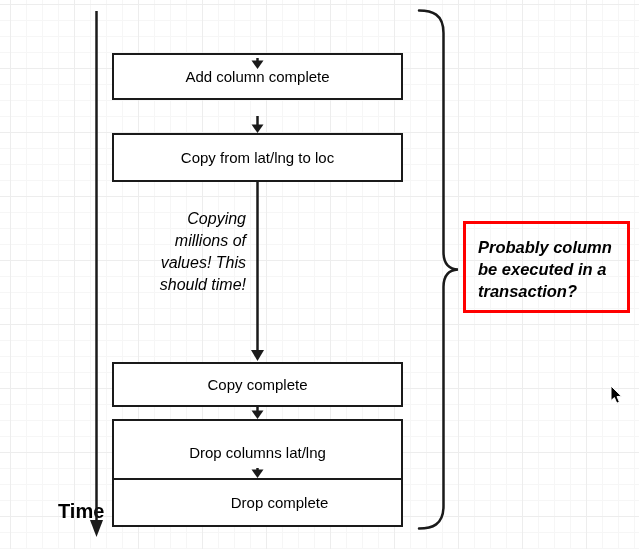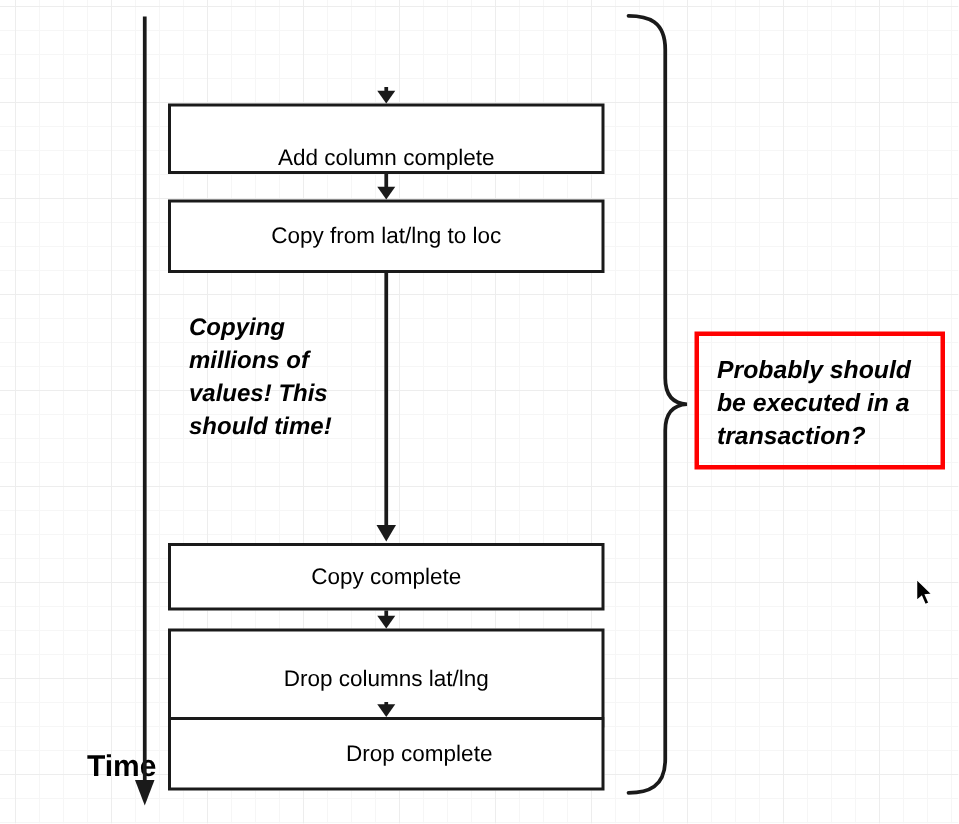--- a/index.html
+++ b/index.html
@@ -30,37 +30,37 @@
     background: #ffffff;
     border: 2.5px solid #1a1a1a;
     display: flex;
     align-items: center;
     justify-content: center;
     font-size: 15px;
     color: #000000;
     z-index: 2;
   }
   #box-1 { top: 12px;  height: 46px; }
-  #box-2 { top: 69px;  height: 47px; align-items: flex-end; }
+  #box-2 { top: 53px;  height: 47px; }
   #box-3 { top: 133px; height: 49px; }
   #box-4 { top: 362px; height: 45px; }
   #box-5 { top: 419px; height: 66px; }
   #box-6 { top: 478px; height: 49px; padding-left: 44px; }
 
   #timing-note {
     position: absolute;
     left: 126px;
     top: 208px;
     width: 120px;
+    text-align: right;
     font-style: italic;
     font-size: 16px;
     line-height: 22px;
     color: #000000;
     z-index: 2;
-    font-weight: bold;
   }
   #timing-note span { display: block; }
 
   #annotation {
     position: absolute;
     left: 463px;
     top: 221px;
     width: 167px;
     height: 92px;
     box-sizing: border-box;
@@ -119,21 +119,21 @@
   </div>
 
   <div id="timing-note">
     <span>Copying</span>
     <span>millions of</span>
     <span>values! This</span>
     <span>should time!</span>
   </div>
 
   <div id="annotation">
-    <span>Probably should</span>
+    <span>Probably column</span>
     <span>be executed in a</span>
     <span>transaction?</span>
   </div>
 
   <div id="time-label">Time</div>
 
   <svg id="overlay" viewBox="0 0 639 549" xmlns="http://www.w3.org/2000/svg">
 
     <g>
       <line x1="96.5" y1="11" x2="96.5" y2="522" stroke="#1a1a1a" stroke-width="2.5"></line>

